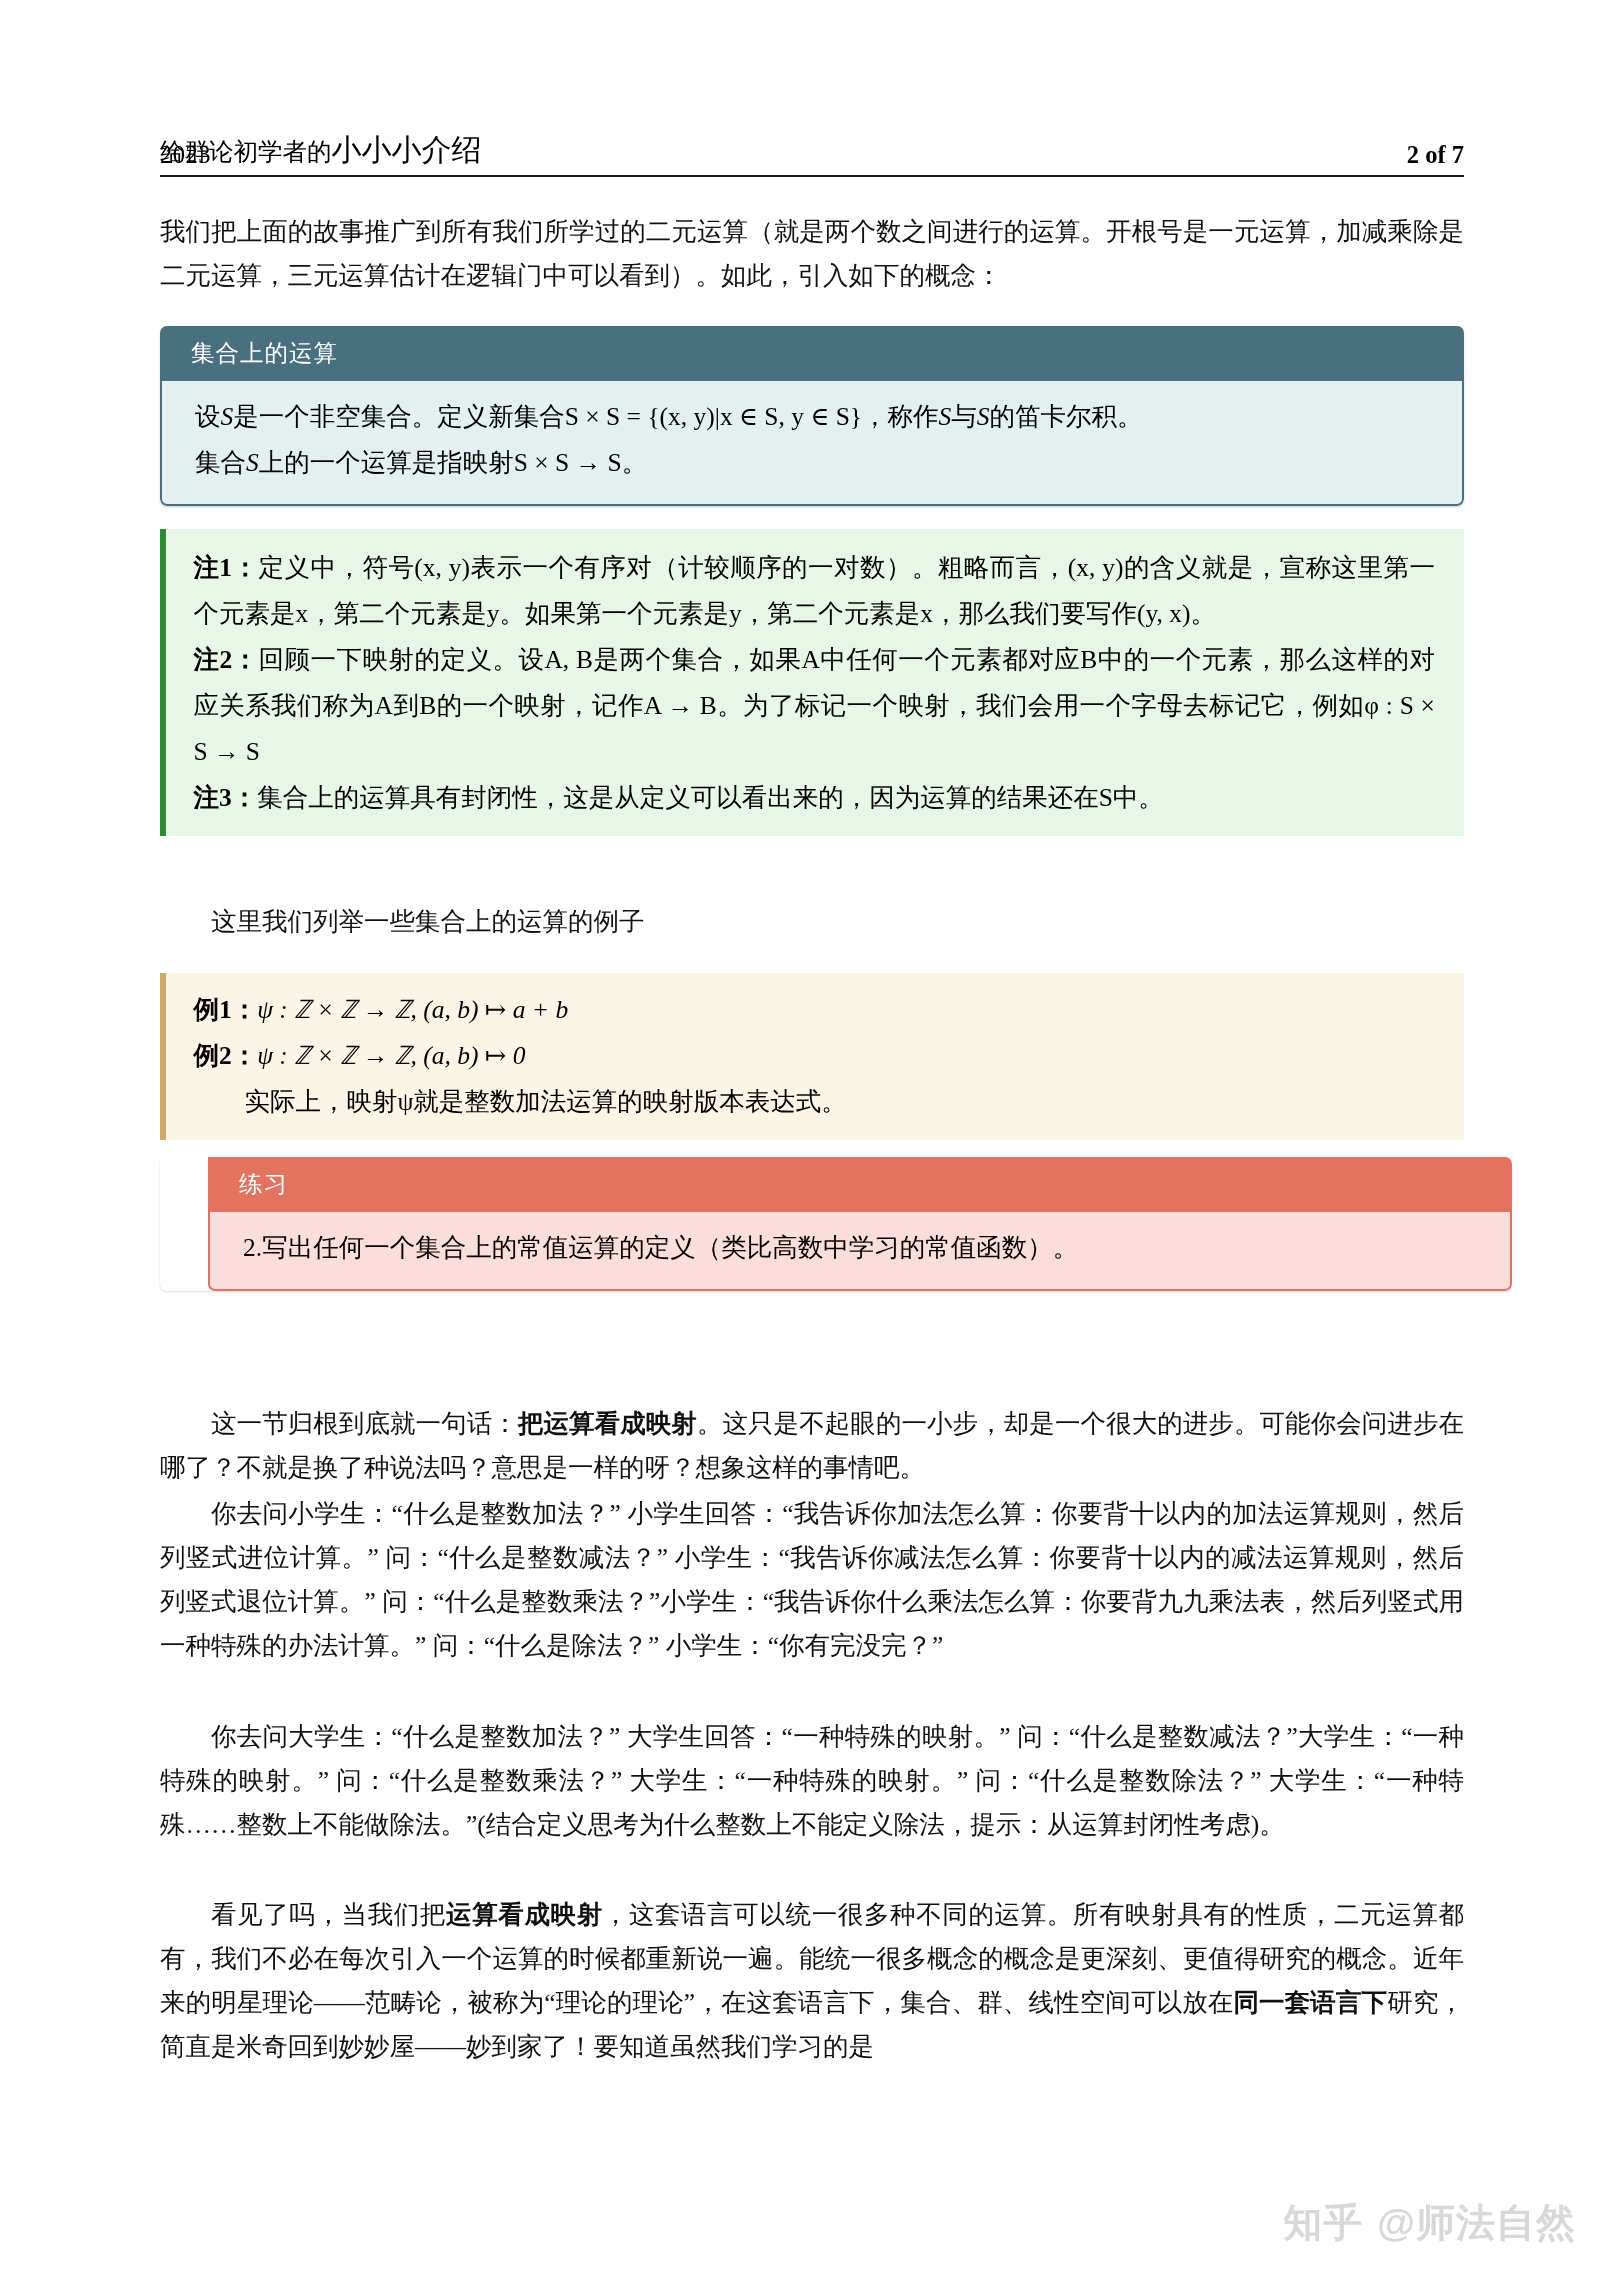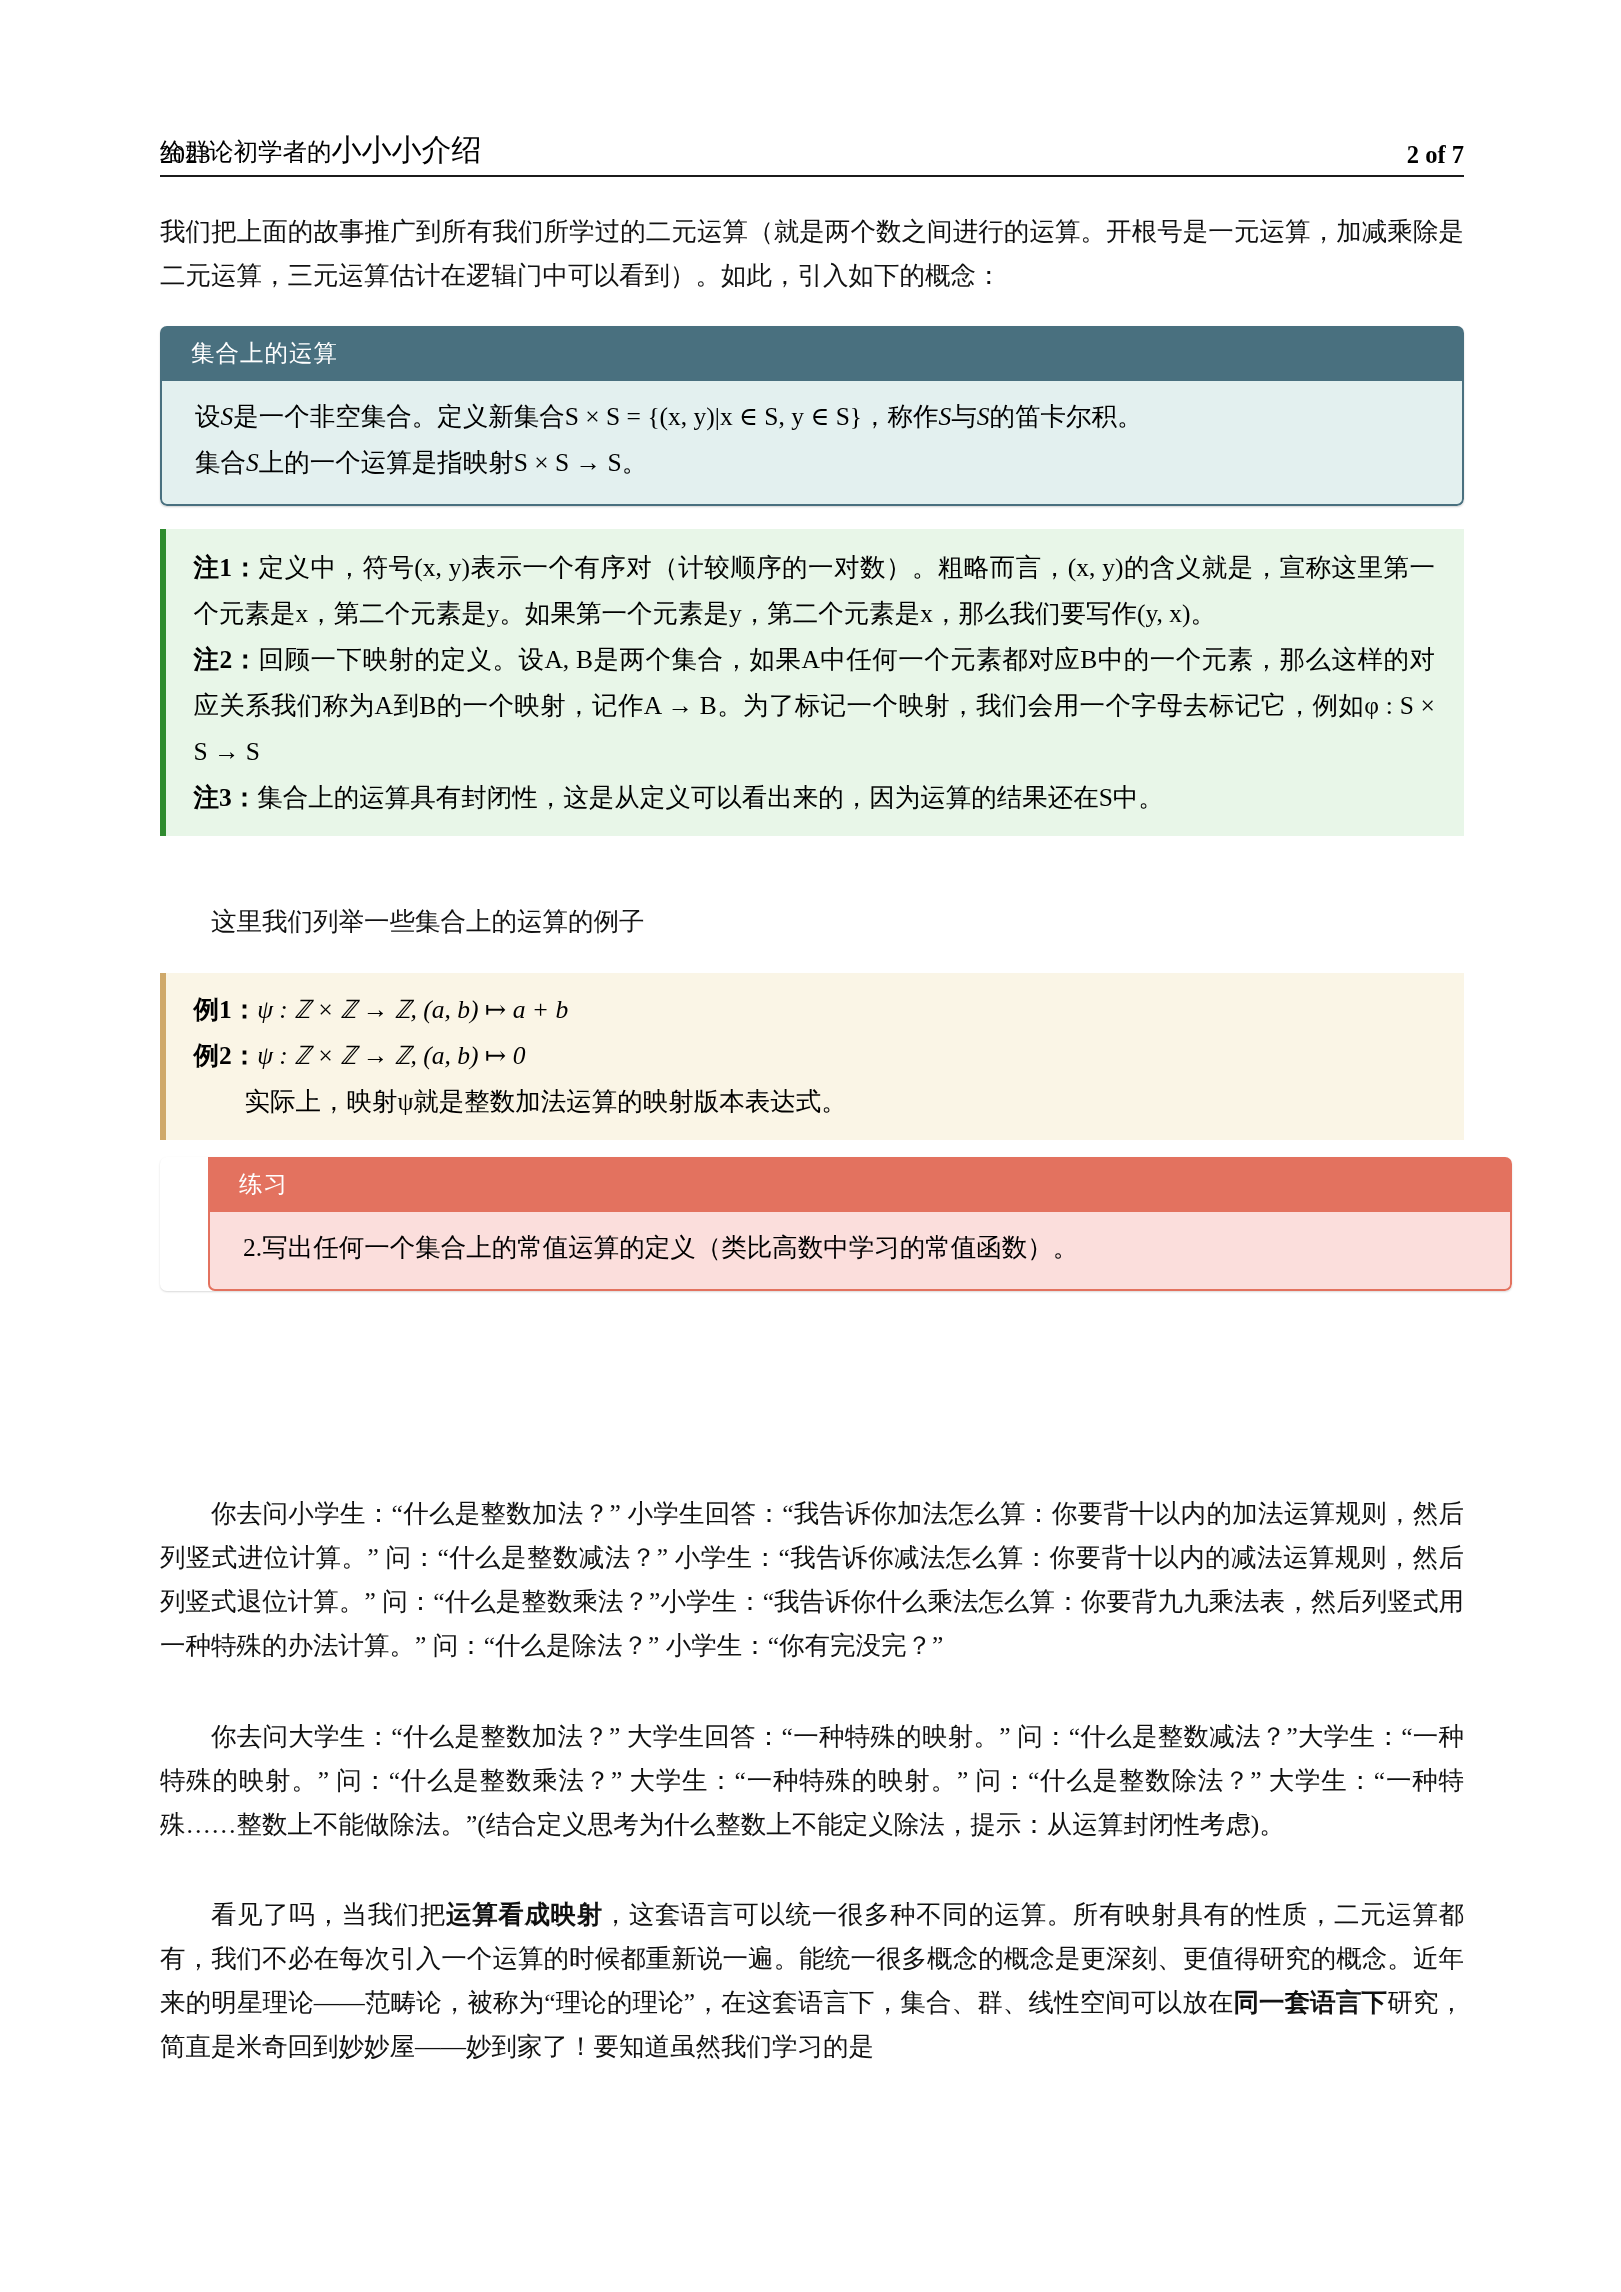--- a/index.html
+++ b/index.html
@@ -219,22 +219,27 @@
     <div style="text-indent:51px;">实际上，映射ψ就是整数加法运算的映射版本表达式。</div>
   </div>
 
   <div class="exerbox" style="top:1157px;padding-left:48px;">
     <div class="exerbox-head">练习</div>
     <div class="exerbox-body">
       <div style="text-align:justify;">2.写出任何一个集合上的常值运算的定义（类比高数中学习的常值函数）。</div>
     </div>
   </div>
 
+  <div class="para indent" style="left:160px; top:1402px; width:1304px;"><span>这一节归根到底就一句话：</span><span class="b">把运算看成映射</span><span>。这只是不起眼的一小步，却是一个很大的进步。可能你会问进步在哪了？不就是换了种说法吗？意思是一样的呀？想象这样的事情吧。</span></div>
 
   <div class="para indent" style="left:160px; top:1492px; width:1304px;">你去问小学生：“什么是整数加法？” 小学生回答：“我告诉你加法怎么算：你要背十以内的加法运算规则，然后列竖式进位计算。” 问：“什么是整数减法？” 小学生：“我告诉你减法怎么算：你要背十以内的减法运算规则，然后列竖式退位计算。” 问：“什么是整数乘法？”小学生：“我告诉你什么乘法怎么算：你要背九九乘法表，然后列竖式用一种特殊的办法计算。” 问：“什么是除法？” 小学生：“你有完没完？”</div>
 
   <div class="para indent" style="left:160px; top:1893px; width:1304px;"><span>看见了吗，当我们把</span><span class="b">运算看成映射</span><span>，这套语言可以统一很多种不同的运算。所有映射具有的性质，二元运算都有，我们不必在每次引入一个运算的时候都重新说一遍。能统一很多概念的概念是更深刻、更值得研究的概念。近年来的明星理论——范畴论，被称为“理论的理论”，在这套语言下，集合、群、线性空间可以放在</span><span class="b">同一套语言下</span><span>研究，简直是米奇回到妙妙屋——妙到家了！要知道虽然我们学习的是</span></div>
 
   <div class="para indent" style="left:160px; top:1715px; width:1304px;">你去问大学生：“什么是整数加法？” 大学生回答：“一种特殊的映射。” 问：“什么是整数减法？”大学生：“一种特殊的映射。” 问：“什么是整数乘法？” 大学生：“一种特殊的映射。” 问：“什么是整数除法？” 大学生：“一种特殊……整数上不能做除法。”(结合定义思考为什么整数上不能定义除法，提示：从运算封闭性考虑)。</div>
 
+  <div class="watermark">
+    <span>知乎</span>
+    <span>@师法自然</span>
+  </div>
 
 </div>
 
 
 </body></html>

